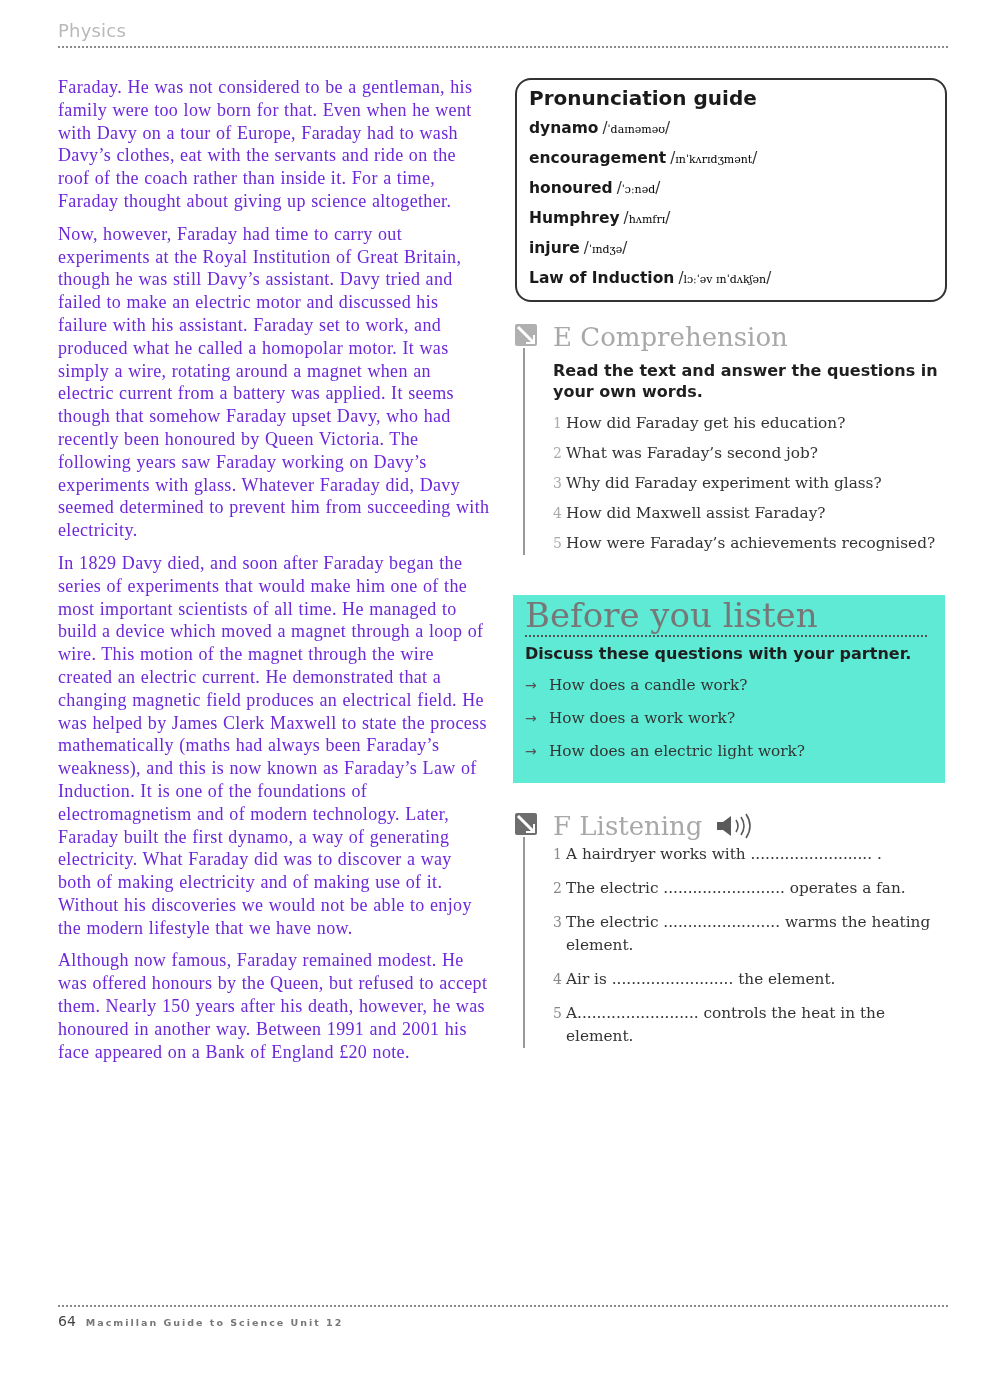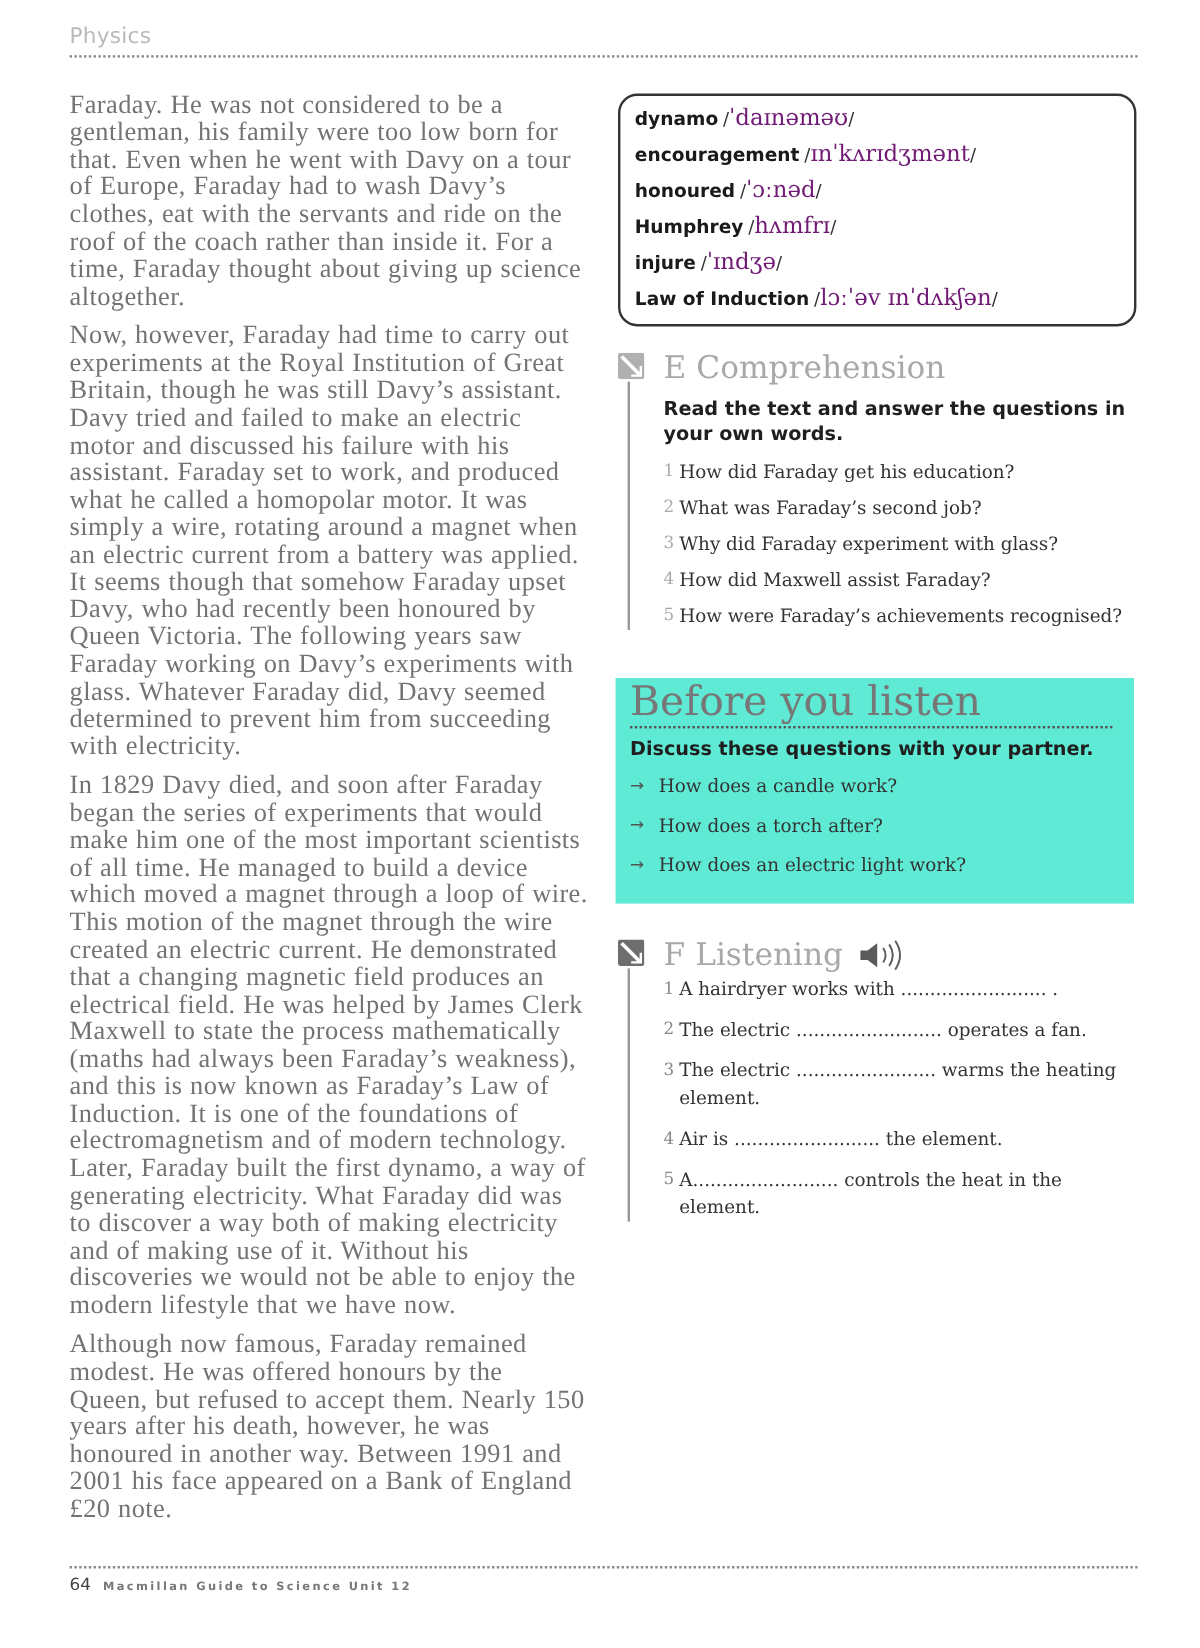--- a/index.html
+++ b/index.html
@@ -24,41 +24,41 @@
   .footer {
     position: absolute; left: 58px; top: 1313px; display: flex; align-items: baseline;
     font-family: "DejaVu Sans", sans-serif; color: #555;
   }
   .footer .page-num { font-size: 14px; margin-right: 10px; color: #444; }
   .footer .book { font-size: 9.5px; letter-spacing: 2px; color: #777; font-weight: bold; }
 
   
   .left-col {
     position: absolute; left: 58px; top: 76px; width: 432px;
-    font-size: 22px; line-height: 22.8px; color: #737373;
+    font-size: 18px; line-height: 22.8px; color: #6d28d9;
     letter-spacing: 0.35px; word-spacing: 0.5px;
   }
   .left-col p { margin: 0 0 10px 0; }
 
   
   .right-col { position: absolute; left: 515px; top: 78px; width: 430px; }
 
   .pron-box {
     border: 2px solid #333; border-radius: 16px; padding: 4px 12px 6px 12px;
     width: 404px;
   }
   .pron-title {
     font-family: "DejaVu Sans", sans-serif; font-weight: bold; font-size: 20px;
     color: #1a1a1a; margin: 2px 0 4px 0;
   }
   .pron-row {
     font-size: 16px; line-height: 28px; color: #1a1a1a;
   }
   .pron-row .word { font-family: "DejaVu Sans", sans-serif; font-weight: bold; font-size: 15.5px; }
-  .pron-row .ipa { font-family: "DejaVu Serif", serif; font-size: 19px; color: #701a75; }
+  .pron-row .ipa { font-family: "DejaVu Serif", serif; font-size: 11px; color: #000000; }
   .pron-row .slash { font-family: "DejaVu Sans", sans-serif; font-size: 15px; color: #333; }
 
   .section { position: relative; padding-left: 38px; }
   .section-bar {
     position: absolute; left: 8px; top: 28px; bottom: 0; width: 2px; background: #999;
   }
   .section-icon {
     position: absolute; left: 0; top: 4px; width: 22px; height: 22px;
   }
   .section-title {
@@ -105,20 +105,21 @@
 <div class="left-col">
   <p>Faraday. He was not considered to be a gentleman, his family were too low born for that. Even when he went with Davy on a tour of Europe, Faraday had to wash Davy’s clothes, eat with the servants and ride on the roof of the coach rather than inside it. For a time, Faraday thought about giving up science altogether.</p>
   <p>Now, however, Faraday had time to carry out experiments at the Royal Institution of Great Britain, though he was still Davy’s assistant. Davy tried and failed to make an electric motor and discussed his failure with his assistant. Faraday set to work, and produced what he called a homopolar motor. It was simply a wire, rotating around a magnet when an electric current from a battery was applied. It seems though that somehow Faraday upset Davy, who had recently been honoured by Queen Victoria. The following years saw Faraday working on Davy’s experiments with glass. Whatever Faraday did, Davy seemed determined to prevent him from succeeding with electricity.</p>
   <p>In 1829 Davy died, and soon after Faraday began the series of experiments that would make him one of the most important scientists of all time. He managed to build a device which moved a magnet through a loop of wire. This motion of the magnet through the wire created an electric current. He demonstrated that a changing magnetic field produces an electrical field. He was helped by James Clerk Maxwell to state the process mathematically (maths had always been Faraday’s weakness), and this is now known as Faraday’s Law of Induction. It is one of the foundations of electromagnetism and of modern technology. Later, Faraday built the first dynamo, a way of generating electricity. What Faraday did was to discover a way both of making electricity and of making use of it. Without his discoveries we would not be able to enjoy the modern lifestyle that we have now.</p>
   <p>Although now famous, Faraday remained modest. He was offered honours by the Queen, but refused to accept them. Nearly 150 years after his death, however, he was honoured in another way. Between 1991 and 2001 his face appeared on a Bank of England £20 note.</p>
 </div>
 
 <div class="right-col">
 
   <div class="pron-box">
+    <div class="pron-title">Pronunciation guide</div>
     <div id="pron-rows">
         <div class="pron-row"><span class="word">dynamo</span> <span class="slash">/</span><span class="ipa">ˈdaɪnəməʊ</span><span class="slash">/</span></div>
         <div class="pron-row"><span class="word">encouragement</span> <span class="slash">/</span><span class="ipa">ɪnˈkʌrɪdʒmənt</span><span class="slash">/</span></div>
         <div class="pron-row"><span class="word">honoured</span> <span class="slash">/</span><span class="ipa">ˈɔːnəd</span><span class="slash">/</span></div>
         <div class="pron-row"><span class="word">Humphrey</span> <span class="slash">/</span><span class="ipa">hʌmfrɪ</span><span class="slash">/</span></div>
         <div class="pron-row"><span class="word">injure</span> <span class="slash">/</span><span class="ipa">ˈɪndʒə</span><span class="slash">/</span></div>
         <div class="pron-row"><span class="word">Law of Induction</span> <span class="slash">/</span><span class="ipa">lɔːˈəv ɪnˈdʌkʃən</span><span class="slash">/</span></div>
       </div>
   </div>
 
@@ -158,21 +159,21 @@
   <div class="before">
     <div class="before-title">Before you listen</div>
     <div class="instruction">Discuss these questions with your partner.</div>
     <div id="before-list">
         <div class="arrow-item">
           <span class="arrow">→</span>
           <span>How does a candle work?</span>
         </div>
         <div class="arrow-item">
           <span class="arrow">→</span>
-          <span>How does a torch after?</span>
+          <span>How does a work work?</span>
         </div>
         <div class="arrow-item">
           <span class="arrow">→</span>
           <span>How does an electric light work?</span>
         </div>
       </div>
   </div>
 
   <div class="section listen">
     <svg class="section-icon" viewBox="0 0 22 22">

